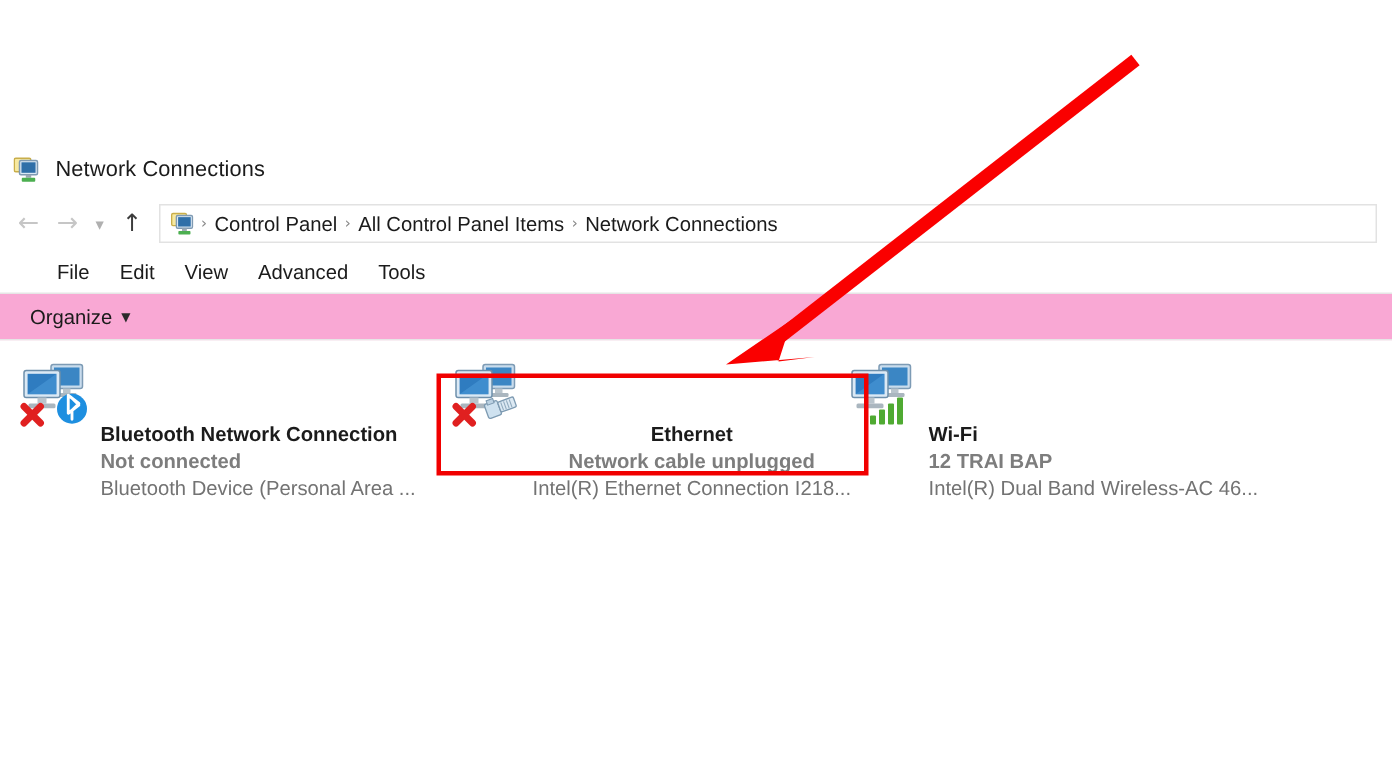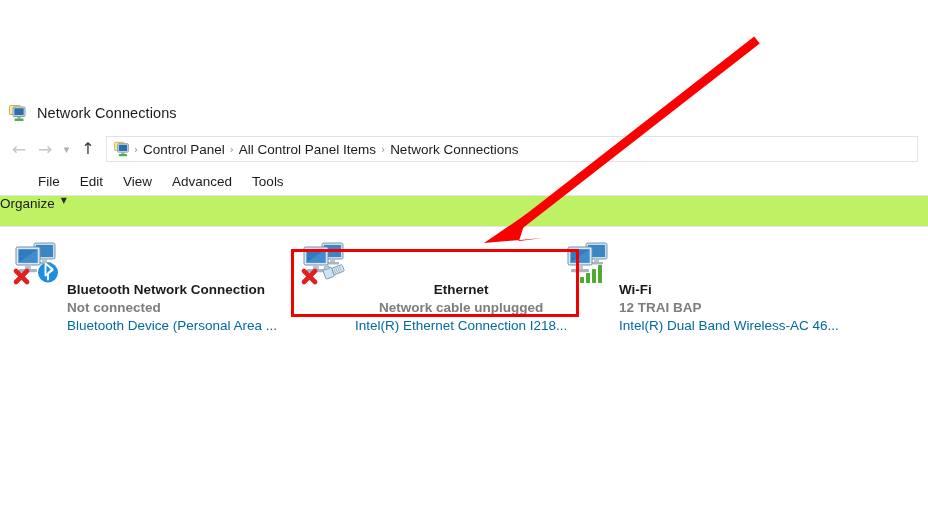--- a/index.html
+++ b/index.html
@@ -121,21 +121,23 @@
     font-size: 13.5px;
     color: #1b1b1b;
     padding: 0 10px;
     white-space: nowrap;
   }
 
   
   .toolbar {
     height: 30px;
     display: flex;
-    background: #bef264;
+    align-items: center;
+    padding-left: 20px;
+    background: #f9a8d4;
     border-bottom: 1px solid #e6e6e6;
   }
   .toolbar-label {
     font-size: 13.5px;
     color: #1b1b1b;
   }
   .toolbar-caret {
     font-size: 8px;
     color: #2b2b2b;
     margin-left: 6px;
@@ -177,21 +179,21 @@
   }
   .conn-status {
     font-size: 13.5px;
     color: #7d7d7d;
     line-height: 18px;
     white-space: nowrap;
     font-weight: bold;
   }
   .conn-device {
     font-size: 13.5px;
-    color: #0369a1;
+    color: #737373;
     line-height: 18px;
     white-space: nowrap;
   }
 
   
   #highlight-box {
     position: absolute;
     left: 291px;
     top: 249px;
     width: 288px;

